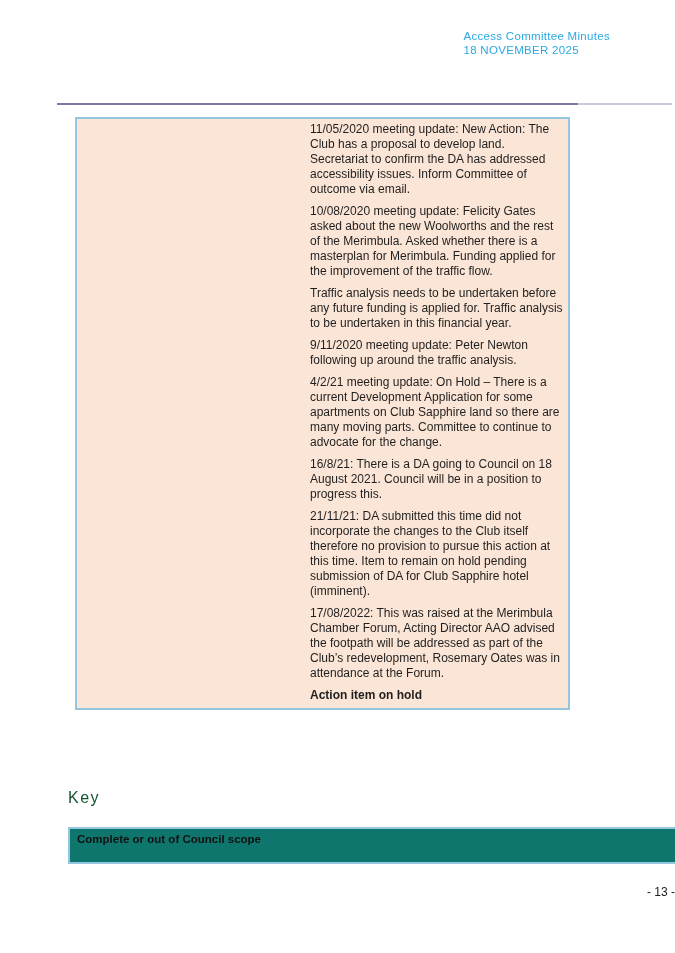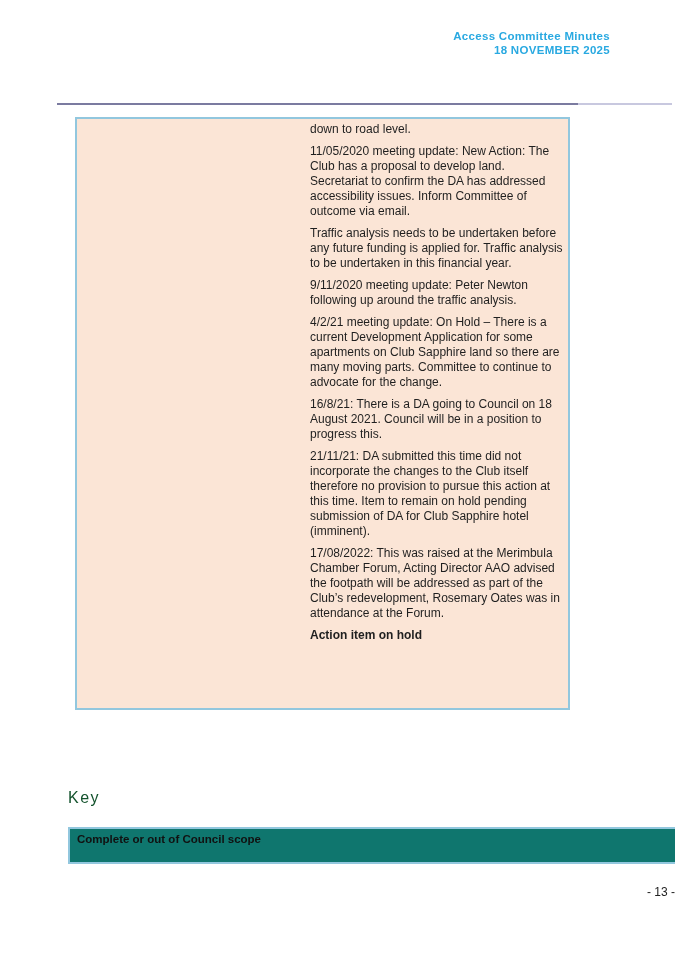--- a/index.html
+++ b/index.html
@@ -9,23 +9,23 @@
     background:#ffffff;
     font-family:"Liberation Sans", sans-serif;
     color:#1f1f1f;
     overflow:hidden;
   }
 
   
   .header {
     position:absolute;
     top:29px; right:65px;
-    text-align:right;
+    text-align:left;
     color:#29a9e1;
-    font-weight:bold;
+    font-weight:normal;
     font-size:11.5px;
     line-height:14px;
     letter-spacing:0.3px;
   }
 
   
   .header-rule {
     position:absolute;
     top:103px; left:57px;
     width:615px; height:2px;
@@ -97,22 +97,22 @@
     <div>18 NOVEMBER 2025</div>
   </div>
 
   <div class="header-rule">
     <div class="seg-dark"></div>
     <div class="seg-light"></div>
   </div>
 
   <div class="minutes-cell">
     <div class="cell-content">
-      <p>down to road level.</p>
       <p>11/05/2020 meeting update: New Action: The Club has a proposal to develop land. Secretariat to confirm the DA has addressed accessibility issues. Inform Committee of outcome via email.</p>
+      <p>10/08/2020 meeting update: Felicity Gates asked about the new Woolworths and the rest of the Merimbula. Asked whether there is a masterplan for Merimbula. Funding applied for the improvement of the traffic flow.</p>
       <p>Traffic analysis needs to be undertaken before any future funding is applied for. Traffic analysis to be undertaken in this financial year.</p>
       <p>9/11/2020 meeting update: Peter Newton following up around the traffic analysis.</p>
       <p>4/2/21 meeting update: On Hold – There is a current Development Application for some apartments on Club Sapphire land so there are many moving parts. Committee to continue to advocate for the change.</p>
       <p>16/8/21: There is a DA going to Council on 18 August 2021. Council will be in a position to progress this.</p>
       <p>21/11/21: DA submitted this time did not incorporate the changes to the Club itself therefore no provision to pursue this action at this time. Item to remain on hold pending submission of DA for Club Sapphire hotel (imminent).</p>
       <p>17/08/2022: This was raised at the Merimbula Chamber Forum, Acting Director AAO advised the footpath will be addressed as part of the Club’s redevelopment, Rosemary Oates was in attendance at the Forum.</p>
       <p class="status">Action item on hold</p>
     </div>
   </div>
 

